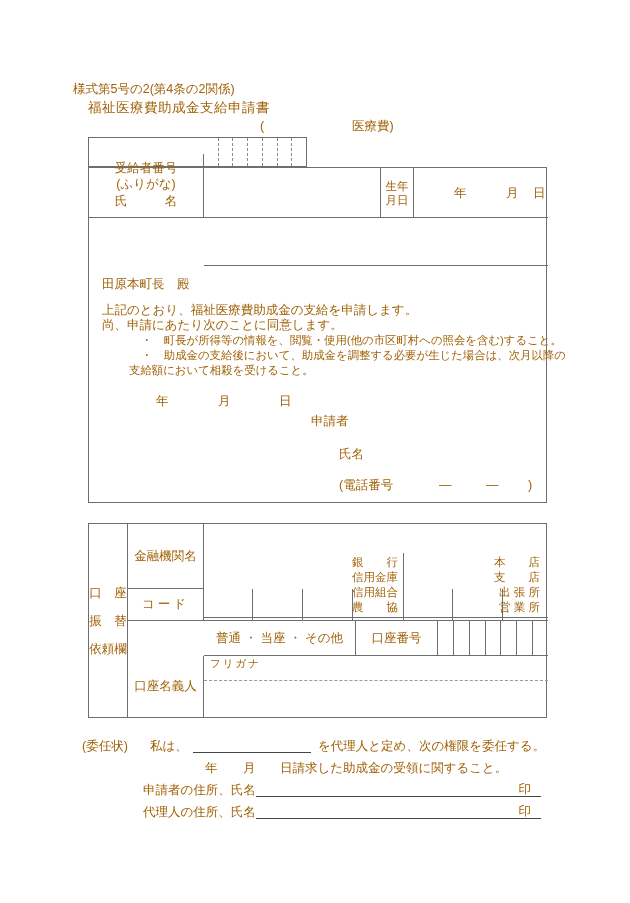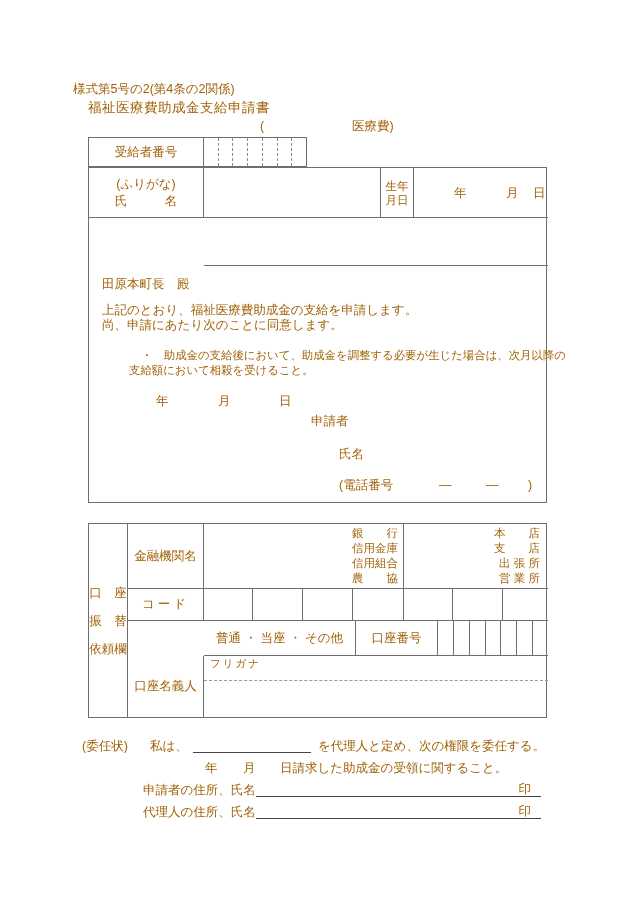--- a/index.html
+++ b/index.html
@@ -16,38 +16,38 @@
   .bb{border-bottom:1px solid #6e6e6e;}
   .abs{position:absolute;box-sizing:border-box;}
   .title{font-size:13.5px;letter-spacing:0.5px;}
   .rcells{position:absolute;display:flex;}
   .rcell{flex:1;box-sizing:border-box;}
   .rcell + .rcell{border-left:1px dashed #8a8a8a;}
   .ncell{flex:1;box-sizing:border-box;}
   .ncell + .ncell{border-left:1px solid #6e6e6e;}
   .bullet{font-size:11.4px;}
   .opts{display:flex;flex-direction:column;justify-content:center;align-items:flex-end;
-        font-size:11.5px;line-height:15px;box-sizing:border-box;}
+        font-size:11.5px;line-height:15px;box-sizing:border-box;margin-top:29px;}
   .small{font-size:11.5px;line-height:14px;}
   .furi{font-size:10.5px;position:absolute;left:6px;top:5px;letter-spacing:2px;}
   .uline{position:absolute;border-bottom:1px solid #444;box-sizing:border-box;text-align:right;}
   .vlabel{line-height:28px;font-size:12.5px;}
 </style>
 </head>
 <body>
 
 <div class="page">
 
   <div class="t" style="left:73px;top:82px">様式第5号の2(第4条の2関係)</div>
   <div class="t title" style="left:88px;top:100px;width:459px;text-align:left">福祉医療費助成金支給申請書</div>
   <span class="t" style="left:260px;top:119px">(</span>
   <span class="t" style="left:352px;top:119px">医療費)</span>
 
   <div class="box" style="left:88px;top:137px;width:219px;height:30px">
-    <div class="cell br" style="left:0;top:0;width:115px;height:28px">受給者番号</div>
+    <div class="cell br" style="left:0;top:16px;width:115px;height:28px">受給者番号</div>
     <div class="rcells" style="left:115px;top:0;width:102px;height:28px">
       <div class="rcell"></div>
       <div class="rcell"></div>
       <div class="rcell"></div>
       <div class="rcell"></div>
       <div class="rcell"></div>
       <div class="rcell"></div>
       <div class="rcell"></div>
     </div>
   </div>
@@ -68,20 +68,21 @@
       <span class="t" style="left:92px;top:18px">月</span>
       <span class="t" style="left:119px;top:18px">日</span>
     </div>
 
     <div class="abs bb" style="left:115px;top:50px;width:344px;height:48px"></div>
 
     <div class="abs" style="left:0;top:98px;width:459px;height:238px">
       <span class="t" style="left:13px;top:11px">田原本町長　殿</span>
       <span class="t" style="left:13px;top:37px">上記のとおり、福祉医療費助成金の支給を申請します。</span>
       <span class="t" style="left:13px;top:52px">尚、申請にあたり次のことに同意します。</span>
+      <span class="t bullet" style="left:52px;top:68px">・　町長が所得等の情報を、閲覧・使用(他の市区町村への照会を含む)すること。</span>
       <span class="t bullet" style="left:52px;top:83px">・　助成金の支給後において、助成金を調整する必要が生じた場合は、次月以降の</span>
       <span class="t bullet" style="left:40px;top:98px">支給額において相殺を受けること。</span>
       <span class="t" style="left:67px;top:128px">年</span>
       <span class="t" style="left:129px;top:128px">月</span>
       <span class="t" style="left:190px;top:128px">日</span>
       <span class="t" style="left:222px;top:148px">申請者</span>
       <span class="t" style="left:250px;top:181px">氏名</span>
       <span class="t" style="left:250px;top:212px">(電話番号</span>
       <span class="t" style="left:350px;top:212px">—</span>
       <span class="t" style="left:397px;top:212px">—</span>

